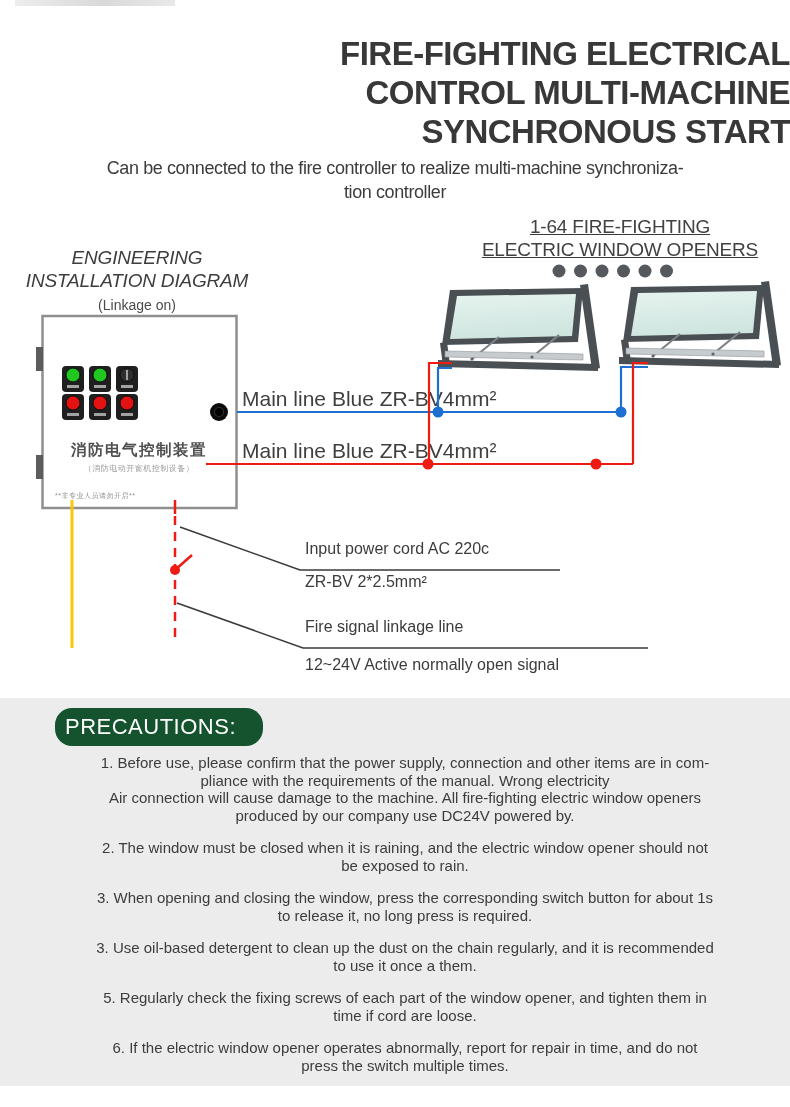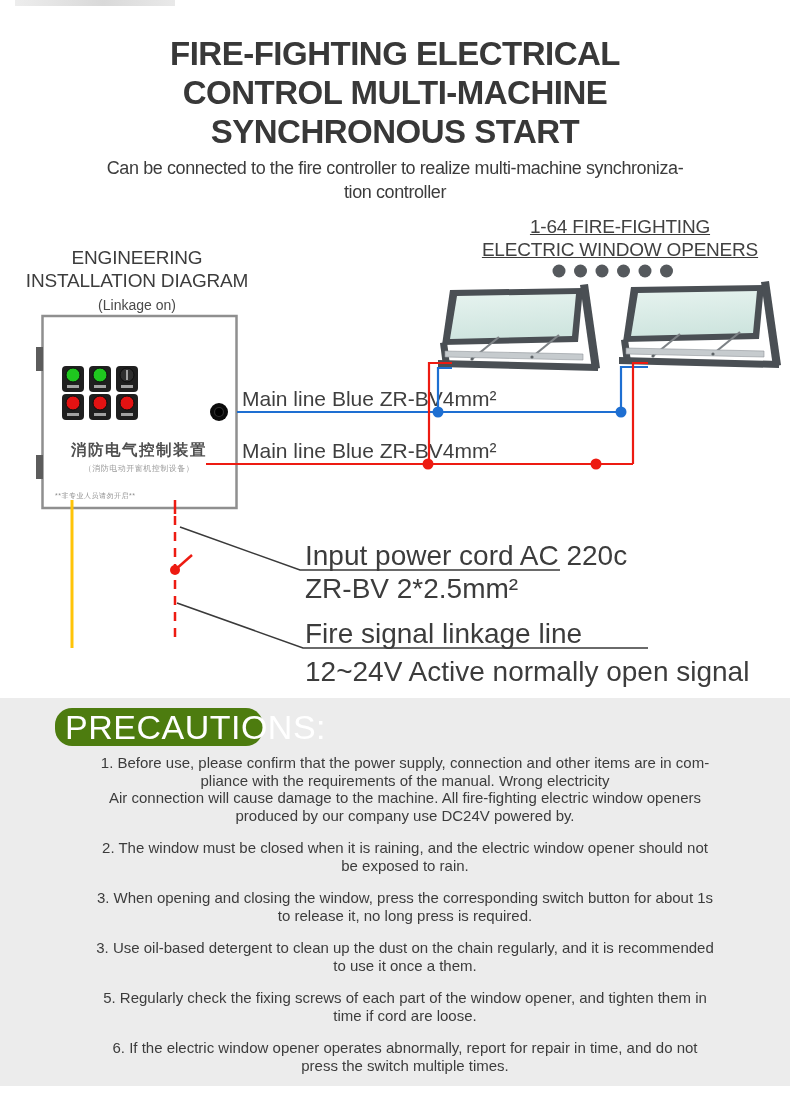--- a/index.html
+++ b/index.html
@@ -5,43 +5,43 @@
   * { margin:0; padding:0; box-sizing:border-box; }
   html,body { background:#fff; }
   .page {
     position:relative; width:790px; height:1107px; margin:0 auto;
     background:#ffffff; overflow:hidden;
     font-family:"Liberation Sans", sans-serif; color:#3a3a3a;
   }
   .top-streak { position:absolute; left:15px; top:0; width:160px; height:6px;
     background:linear-gradient(90deg,#ededed,#d9d9d9 55%,#e9e9e9); }
 
-  .title-block { position:absolute; left:0; top:34px; width:790px; text-align:center; }
+  .title-block { position:absolute; left:0; top:34px; width:790px; text-align:right; }
   .title-line { font-size:33px; font-weight:bold; line-height:39px; letter-spacing:-0.5px; color:#383838; }
   .subtitle-block { position:absolute; left:0; top:156px; width:790px; text-align:center; }
   .subtitle-line { font-size:18px; line-height:24px; letter-spacing:-0.4px; color:#3c3c3c; }
 
   .openers-label { position:absolute; left:455px; top:215px; width:330px; text-align:center;text-decoration:underline; }
   .openers-line { font-size:19px; line-height:23px; color:#414141; letter-spacing:-0.2px; }
 
   .engineering-label { position:absolute; left:14px; top:246px; width:246px; text-align:center; }
-  .engineering-line { font-size:19px; line-height:23px; color:#3d3d3d; letter-spacing:-0.2px; }
+  .engineering-line { font-size:19px; line-height:23px; color:#3d3d3d; letter-spacing:-0.2px;font-style:italic; }
   .linkage-mode { font-size:14px; color:#4a4a4a; margin-top:5px; }
 
   .diagram-svg { position:absolute; left:0; top:0; width:790px; height:700px; }
 
-  .callout-text { position:absolute; left:305px; color:#3c3c3c; font-size:28px; white-space:nowrap; }
+  .callout-text { position:absolute; left:305px; color:#3c3c3c; font-size:16px; white-space:nowrap; }
   .callout-power-1  { top:540px; }
   .callout-power-2  { top:573px; }
   .callout-signal-1 { top:618px; }
   .callout-signal-2 { top:656px; }
 
   .precautions-section { position:absolute; left:0; top:698px; width:790px; height:388px; background:#ececec; }
   .precautions-header { position:absolute; left:55px; top:10px; width:208px; height:38px;
-    background:#4d7c0f; color:#ffffff; font-size:34px; line-height:38px; padding-left:10px;
+    background:#14532d; color:#ffffff; font-size:22px; line-height:38px; padding-left:10px;
     letter-spacing:0.5px;border-radius:17px; }
   .precautions-items { position:absolute; left:55px; top:56px; width:700px;text-align:center; }
   .pre-item { margin-bottom:15px; }
   .pre-line { font-size:15px; line-height:17.5px; color:#3c3c3c; white-space:nowrap; }
 
   text { font-family:"Liberation Sans", sans-serif; }
   .mainline-label { font-size:21px; fill:#3f3f3f; }
   .cn-name { font-size:15.5px; font-weight:bold; fill:#4f4f4f; letter-spacing:1.5px; }
   .cn-sub  { font-size:8px; fill:#9c9c9c; letter-spacing:0.5px; }
   .cn-warn { font-size:7px; fill:#8f8f8f; letter-spacing:0.5px; }

